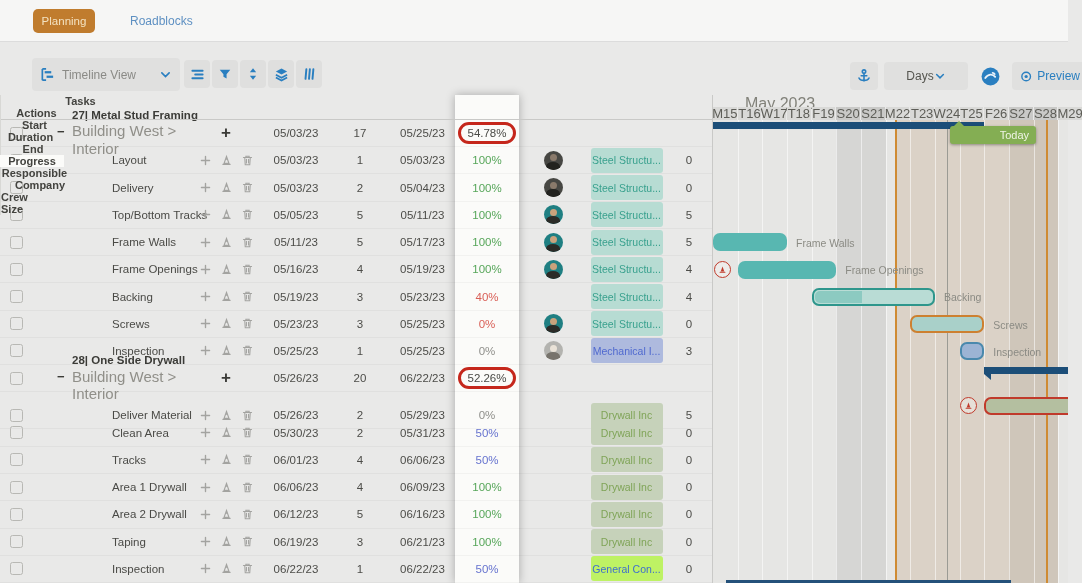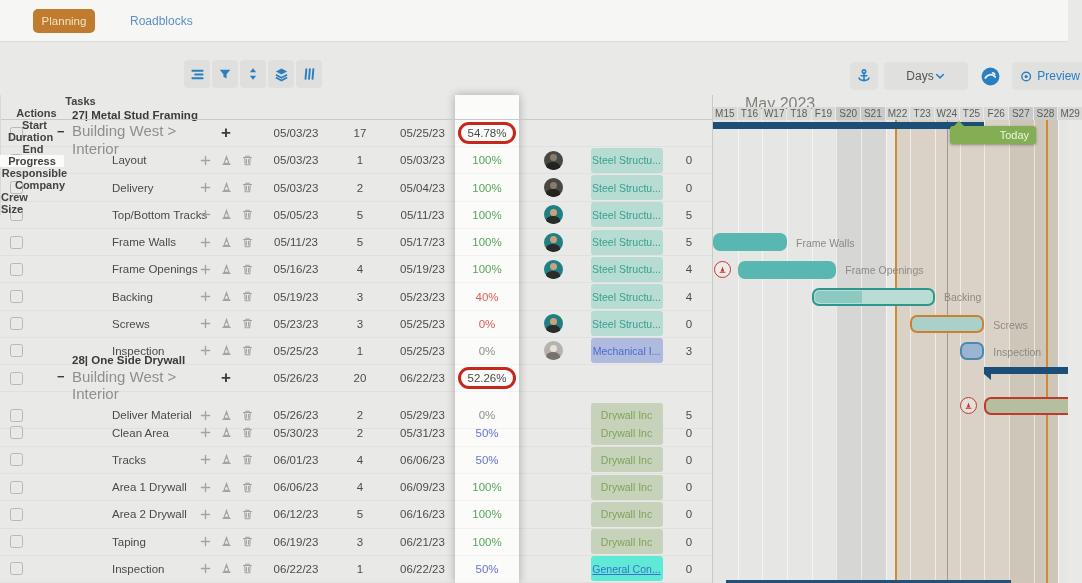--- a/index.html
+++ b/index.html
@@ -58,21 +58,21 @@
   .av-dark{background:#474743;} .av-dark::before{background:#8a7a6b;} .av-dark::after{background:#23231f;}
   .av-teal{background:#1f7f82;} .av-teal::before{background:#c9a27c;} .av-teal::after{background:#2b2b27;}
   .av-gray{background:#b3b3af;} .av-gray::before{background:#e9e2d7;} .av-gray::after{background:#77736c;}
   .chip{width:72px;height:25px;border-radius:3px;display:flex;align-items:center;justify-content:center;
     font-size:10.5px;white-space:nowrap;overflow:hidden;}
 
   
   .gantt{position:absolute;left:712px;top:95px;right:0;bottom:0;border-left:1px solid #c9c9c7;z-index:0;}
   .g-month{position:absolute;left:32px;top:0px;font-size:16px;color:#82827a;z-index:4;}
   .g-day{position:absolute;top:12px;height:13px;background:#d9d9d7;display:flex;align-items:center;
-    justify-content:center;font-size:10px;color:#5d5d57;z-index:4;}
+    justify-content:center;font-size:13px;color:#5d5d57;z-index:4;}
   .g-day.we{background:#c9c9c7;}
   .g-body{position:absolute;left:0;right:0;top:25px;bottom:0;background:#e6e6e4;overflow:hidden;}
   .g-wecol{position:absolute;top:0;bottom:0;background:rgba(0,0,0,0.065);}
   .g-beige{position:absolute;top:0;bottom:0;background:rgba(180,140,95,0.22);}
   .g-grid{position:absolute;top:0;bottom:0;width:1px;background:rgba(255,255,255,0.55);}
   .g-orange{position:absolute;top:0;bottom:0;width:2px;background:#cf8b33;z-index:3;}
   .g-today-line{position:absolute;top:0;bottom:0;width:1px;background:#9b9b94;z-index:2;}
   .today-badge{position:absolute;height:18px;background:#84ae53;border-radius:3px;color:#eff4e5;font-size:11px;
     display:flex;align-items:center;justify-content:center;box-shadow:0 1px 3px rgba(0,0,0,0.35);z-index:6;}
   .today-badge::before{content:"";position:absolute;left:4px;top:-5px;border-left:5px solid transparent;
@@ -91,20 +91,31 @@
 <body>
 
 <div id="app">
 
   <div class="topbar">
     <div class="btn-planning">Planning</div>
     <div class="link-roadblocks">Roadblocks</div>
   </div>
 
   <div class="toolbar"></div>
+  <div class="view-select">
+    <svg width="15" height="15" viewBox="0 0 16 16">
+      <path d="M2.5 2v12M2.5 2h4M2.5 14h4" stroke="#2a7fc0" stroke-width="1.8" fill="none"></path>
+      <rect x="5" y="4.4" width="7" height="2.4" fill="#2a7fc0"></rect>
+      <rect x="7" y="9.2" width="7" height="2.4" fill="#2a7fc0"></rect>
+    </svg>
+    <span class="lbl">Timeline View</span>
+    <svg width="13" height="13" viewBox="0 0 16 16">
+      <path d="M3.5 6l4.5 4.5L12.5 6" stroke="#2a7fc0" stroke-width="2" fill="none" stroke-linecap="round"></path>
+    </svg>
+  </div>
   <div class="tbtn" style="left:184px">
     <svg width="15" height="15" viewBox="0 0 16 16">
       <path d="M2.5 4h11M5.5 8h8M2.5 12h11" stroke="#2a7fc0" stroke-width="2" stroke-linecap="round" fill="none"></path>
     </svg>
   </div>
   <div class="tbtn" style="left:212px">
     <svg width="14" height="14" viewBox="0 0 16 16">
       <path d="M2 3h12L9.8 8.3V13l-3.6-1.8V8.3Z" fill="#2a7fc0"></path>
     </svg>
   </div>
@@ -714,21 +725,21 @@
           </div>
         </div>
         <div class="cell" style="width: 68px;">06/22/23</div>
         <div class="cell" style="width: 60px;">1</div>
         <div class="cell" style="width: 65px;">06/22/23</div>
         <div class="cell" style="width: 64px;">
           <span class="p-blue">50%</span>
         </div>
         <div class="cell" style="width: 68px;"></div>
         <div class="cell" style="width: 79px;">
-          <div class="chip" style="background: #5eead4; color: rgb(63, 111, 206); text-decoration: underline;">General Con...</div>
+          <div class="chip" style="background: #bef264; color: rgb(63, 111, 206);">General Con...</div>
         </div>
         <div class="cell" style="width: 46px;">0</div>
       </div>
     </div>
 
   <div class="gantt" id="gantt">
     <div class="g-month">May 2023</div>
     <div class="g-body" id="gbody">
         <div class="g-wecol" style="left: 123.333px; width: 49.3333px;"></div>
         <div class="g-wecol" style="left: 296px; width: 49.3333px;"></div>

